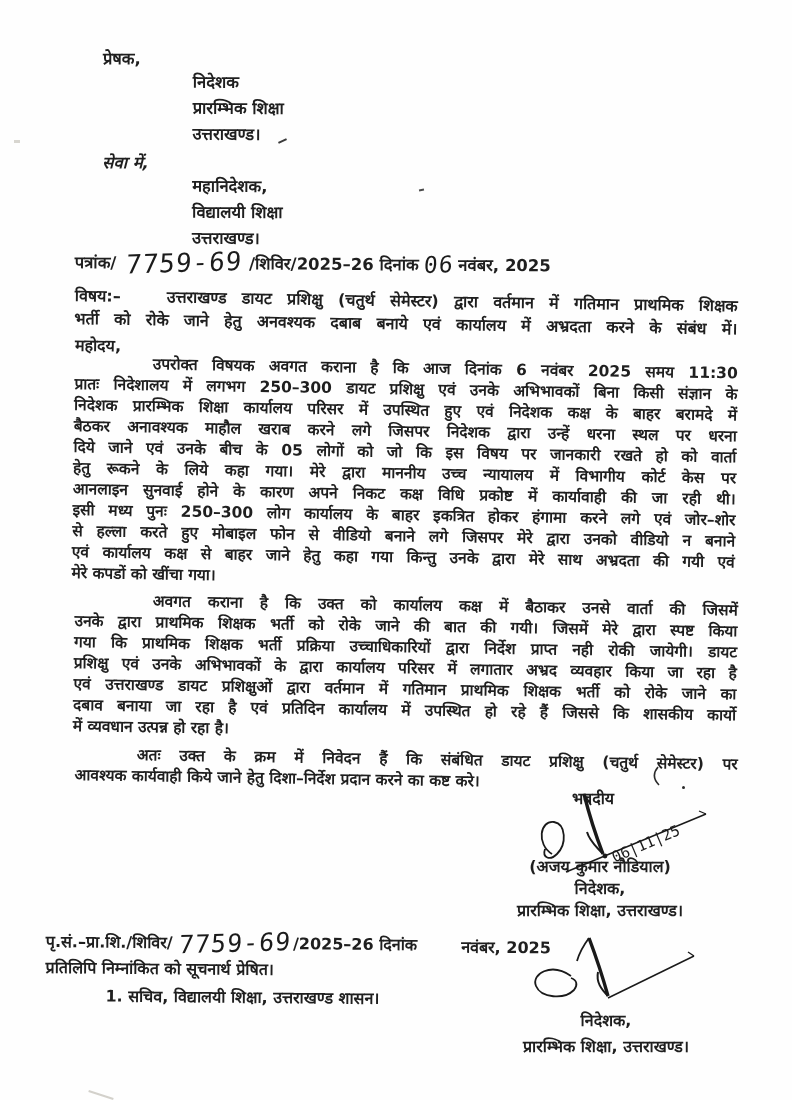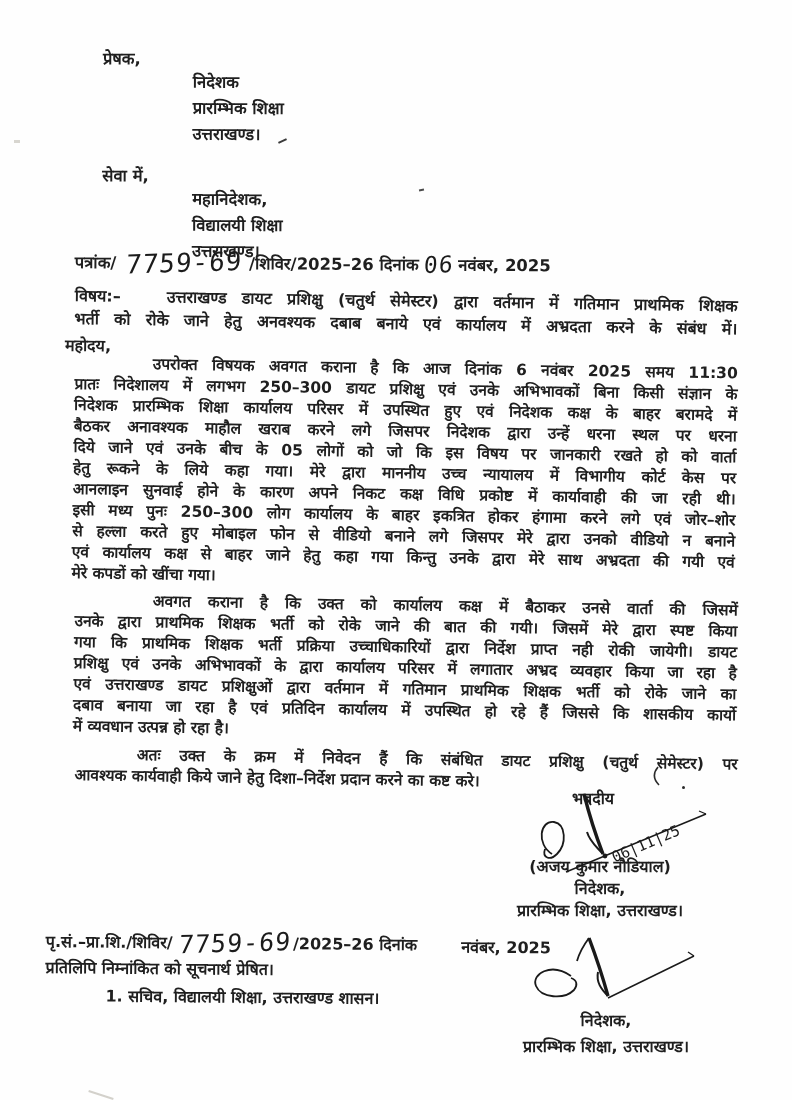--- a/index.html
+++ b/index.html
@@ -4,37 +4,37 @@
 <style>
   html,body { margin:0; padding:0; }
   body { width:792px; height:1100px; background:#e9e9e6; font-family:"DejaVu Sans", sans-serif; }
   .page { position:relative; width:792px; height:1100px; background:#fefefe; overflow:hidden;
           color:#1f1f1f; font-weight:600; }
 
   
   .header { position:absolute; top:46px; left:75px; font-size:16.5px; transform:rotate(0.3deg); transform-origin:left top; }
   .from-label { margin-left:28px; }
   .addr { margin-left:118px; line-height:26px; }
-  .to-label { margin-top:16px; }
+  .to-label { margin-top:3px;font-style:italic; }
 
   
   .ref-line { position:absolute; top:250px; left:75px; width:680px; font-size:16.5px; transform:rotate(0.4deg); transform-origin:left top; white-space:nowrap; }
   .hw { font-family:"DejaVu Sans Mono", monospace; font-weight:400; font-size:26px; line-height:18px;
         display:inline-block; transform:rotate(-2deg) skewX(-6deg); letter-spacing:1px;
         position:relative; top:3px; margin:0 6px 0 10px; color:#1b1b1b; }
   .hw-day { font-size:23px; margin:0 5px; top:2px; }
 
   
   .subject { position:absolute; top:284px; left:75px; width:663px; font-weight:700; font-size:16px; line-height:23px; transform:rotate(0.9deg); transform-origin:left top; }
   .subject-row { display:flex; }
   .subject-label { width:92px; flex:none; }
   .subject-text { flex:1; display:block; text-align:justify; text-align-last:justify; }
   .subject-cont { text-align:justify; text-align-last:justify; }
 
-  .salutation { position:absolute; top:334px; left:65px; font-size:16px; transform:rotate(0.9deg); }
+  .salutation { position:absolute; top:334px; left:75px; font-size:16px; transform:rotate(0.9deg); }
 
   
   .para { position:absolute; left:75px; width:663px; font-size:15.5px; line-height:21px; transform:rotate(0.9deg); transform-origin:left top; }
   .p1 { top:353px; } .p2 { top:590px; } .p3 { top:744px; }
   .pline { text-align:justify; text-align-last:justify; }
   .pline.last { text-align-last:left; }
   .p1 .pline.first, .p2 .pline.first { text-indent:78px; }
   .p3 .pline.first { text-indent:62px; }
 
   

